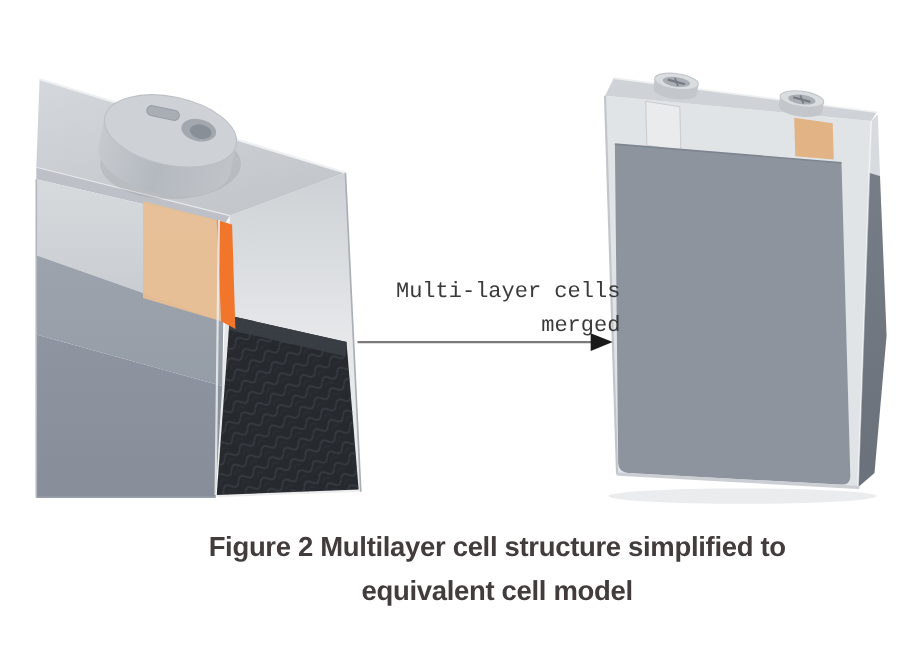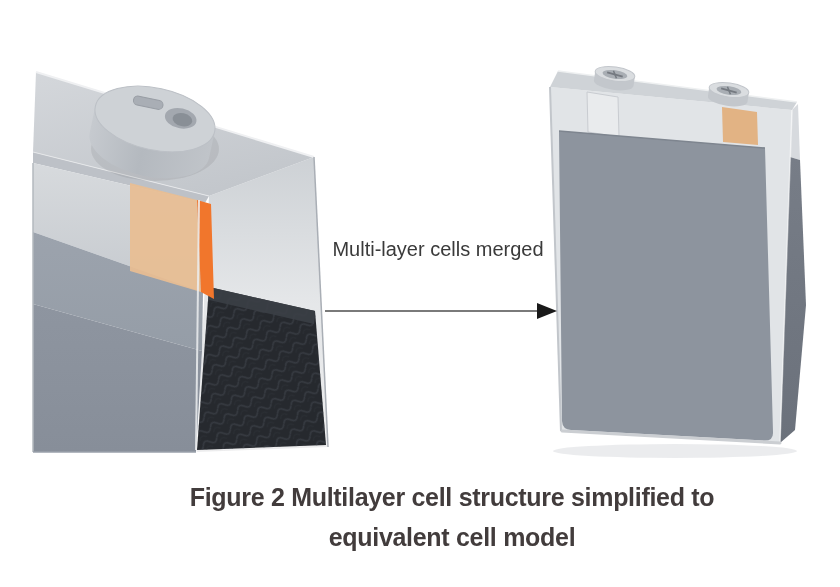--- a/index.html
+++ b/index.html
@@ -2,23 +2,24 @@
 <html><head>
 <meta charset="utf-8">
 <style>
   html,body{margin:0;padding:0;background:#ffffff;}
   .stage{
     position:relative;width:840px;height:587px;background:#ffffff;overflow:hidden;
     font-family:"Liberation Sans","DejaVu Sans",sans-serif;
   }
   .stage svg{position:absolute;display:block;}
   .annotation{
-    position:absolute;left:312px;top:234px;width:252px;
-    text-align:center;font-size:20px;line-height:31px;color:#3a3a3a;
+    position:absolute;left:312px;top:250px;width:252px;
+    text-align:right;font-size:20px;line-height:31px;color:#3a3a3a;
     letter-spacing:0px;
+    font-family:Liberation Mono, monospace;
   }
   .caption{
     position:absolute;left:0;top:477px;width:840px;
     text-align:center;font-weight:bold;font-size:25px;line-height:40px;
     color:#423c3c;letter-spacing:-0.3px;padding-left:32px;
   }
 </style>
 </head>
 <body>
 

